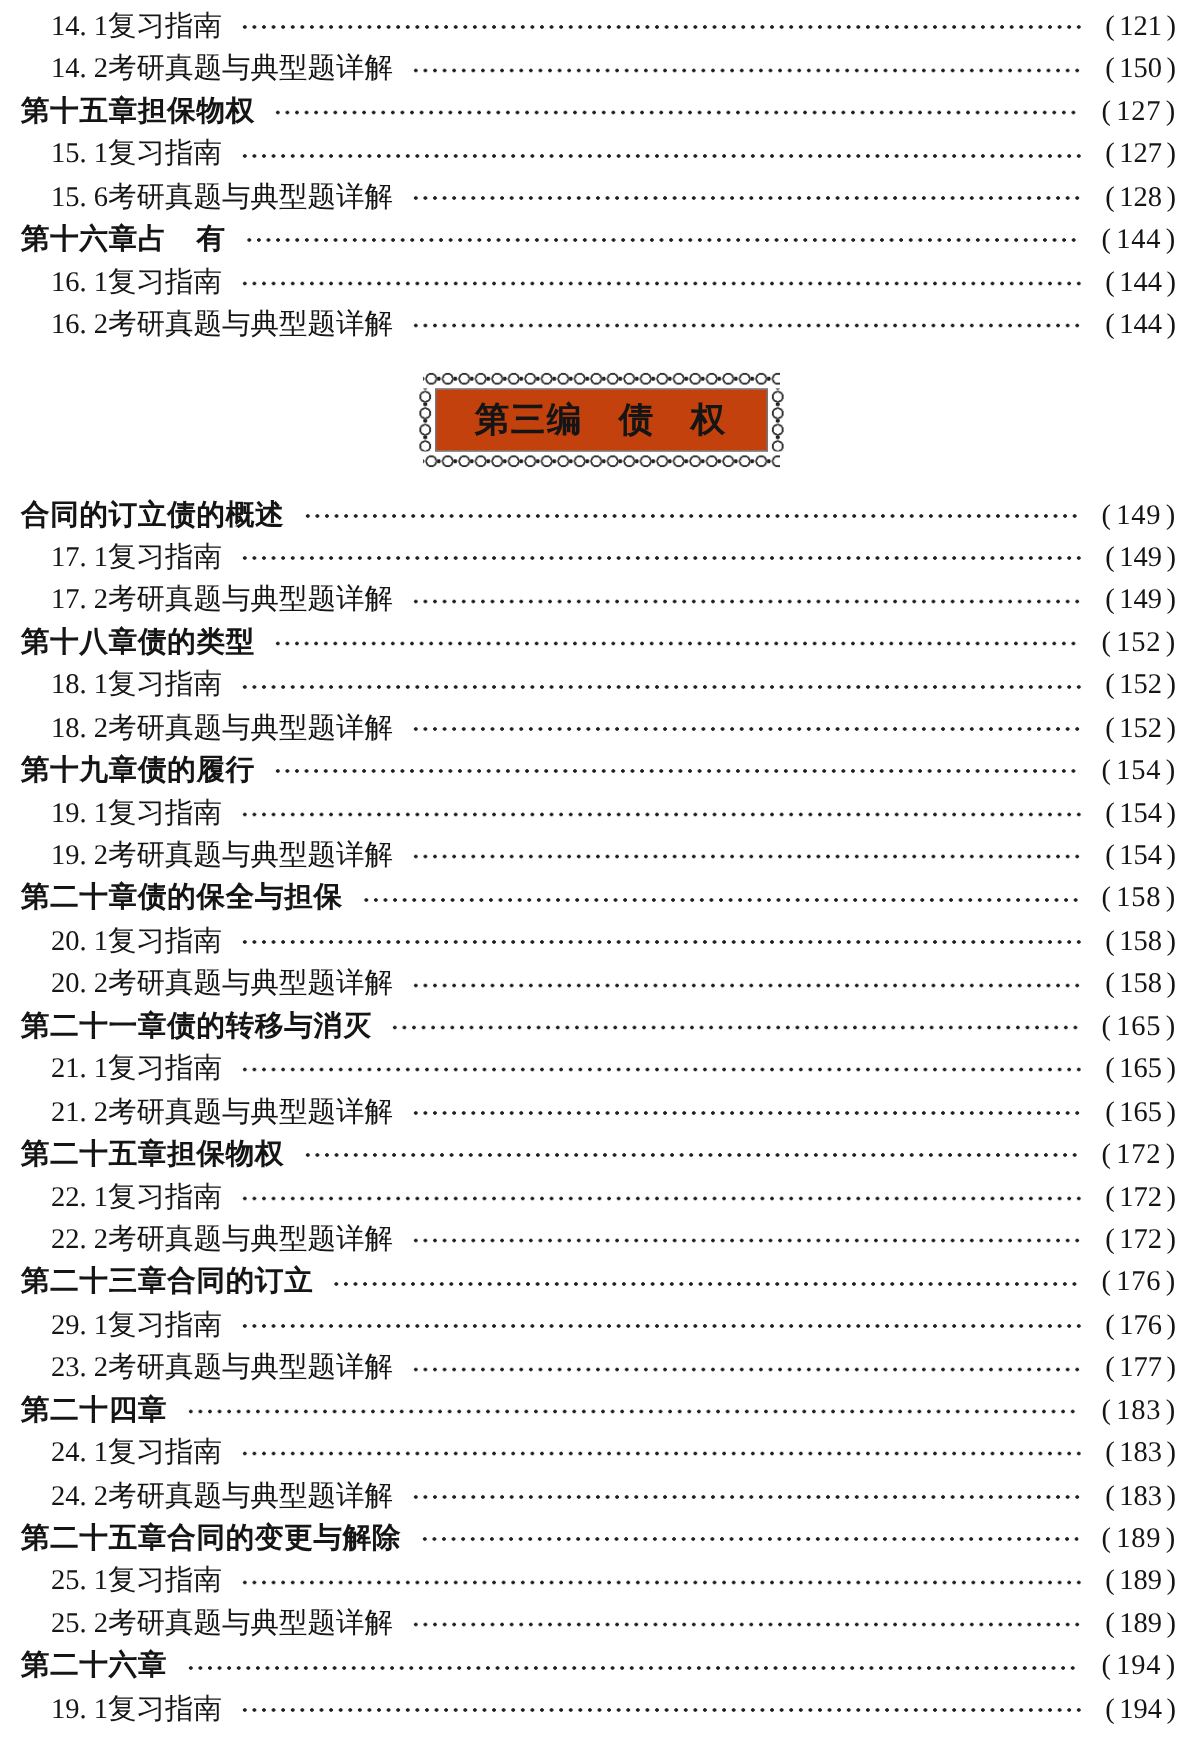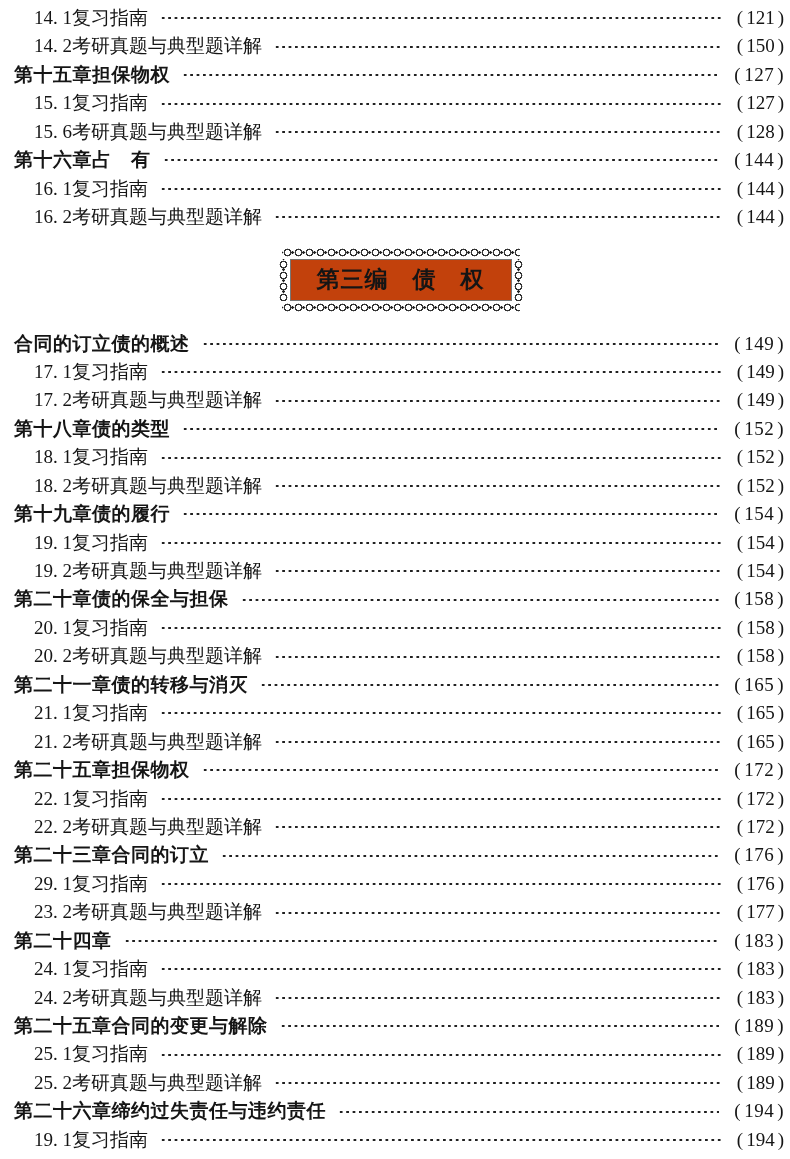--- a/index.html
+++ b/index.html
@@ -463,21 +463,20 @@
         <span class="label">考研真题与典型题详解</span>
         <span class="leader"></span>
         <span class="page-num">
           <span class="paren">(</span>
           <span class="pv">189</span>
           <span class="paren">)</span>
         </span>
       </div>
       <div class="toc-row chapter">
         <span class="num">第二十六章</span>
-        <span class="label">缔约过失责任与违约责任</span>
         <span class="leader"></span>
         <span class="page-num">
           <span class="paren">(</span>
           <span class="pv">194</span>
           <span class="paren">)</span>
         </span>
       </div>
       <div class="toc-row section">
         <span class="num">19. 1</span>
         <span class="label">复习指南</span>

